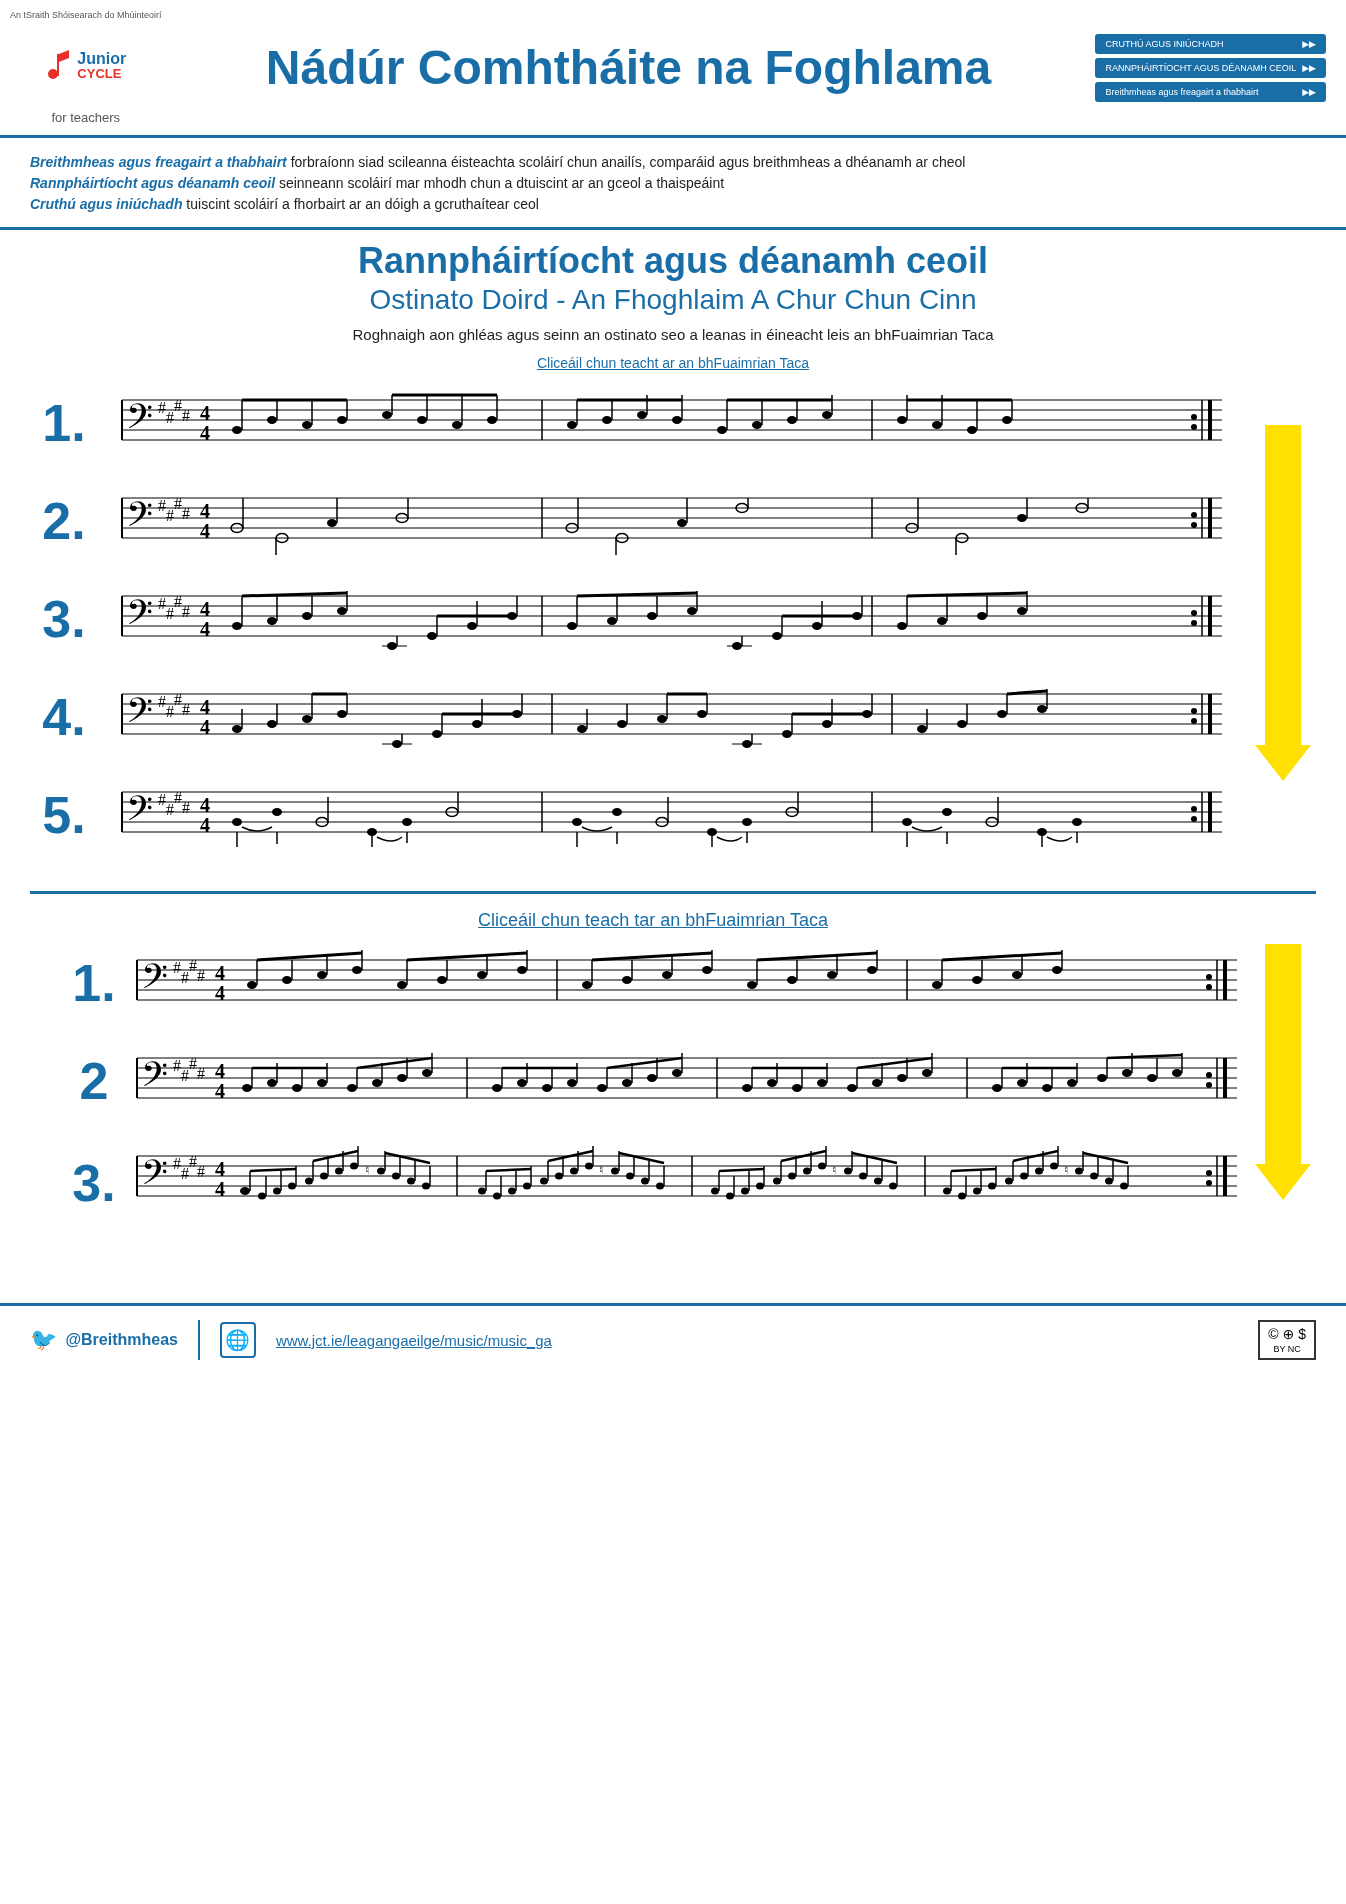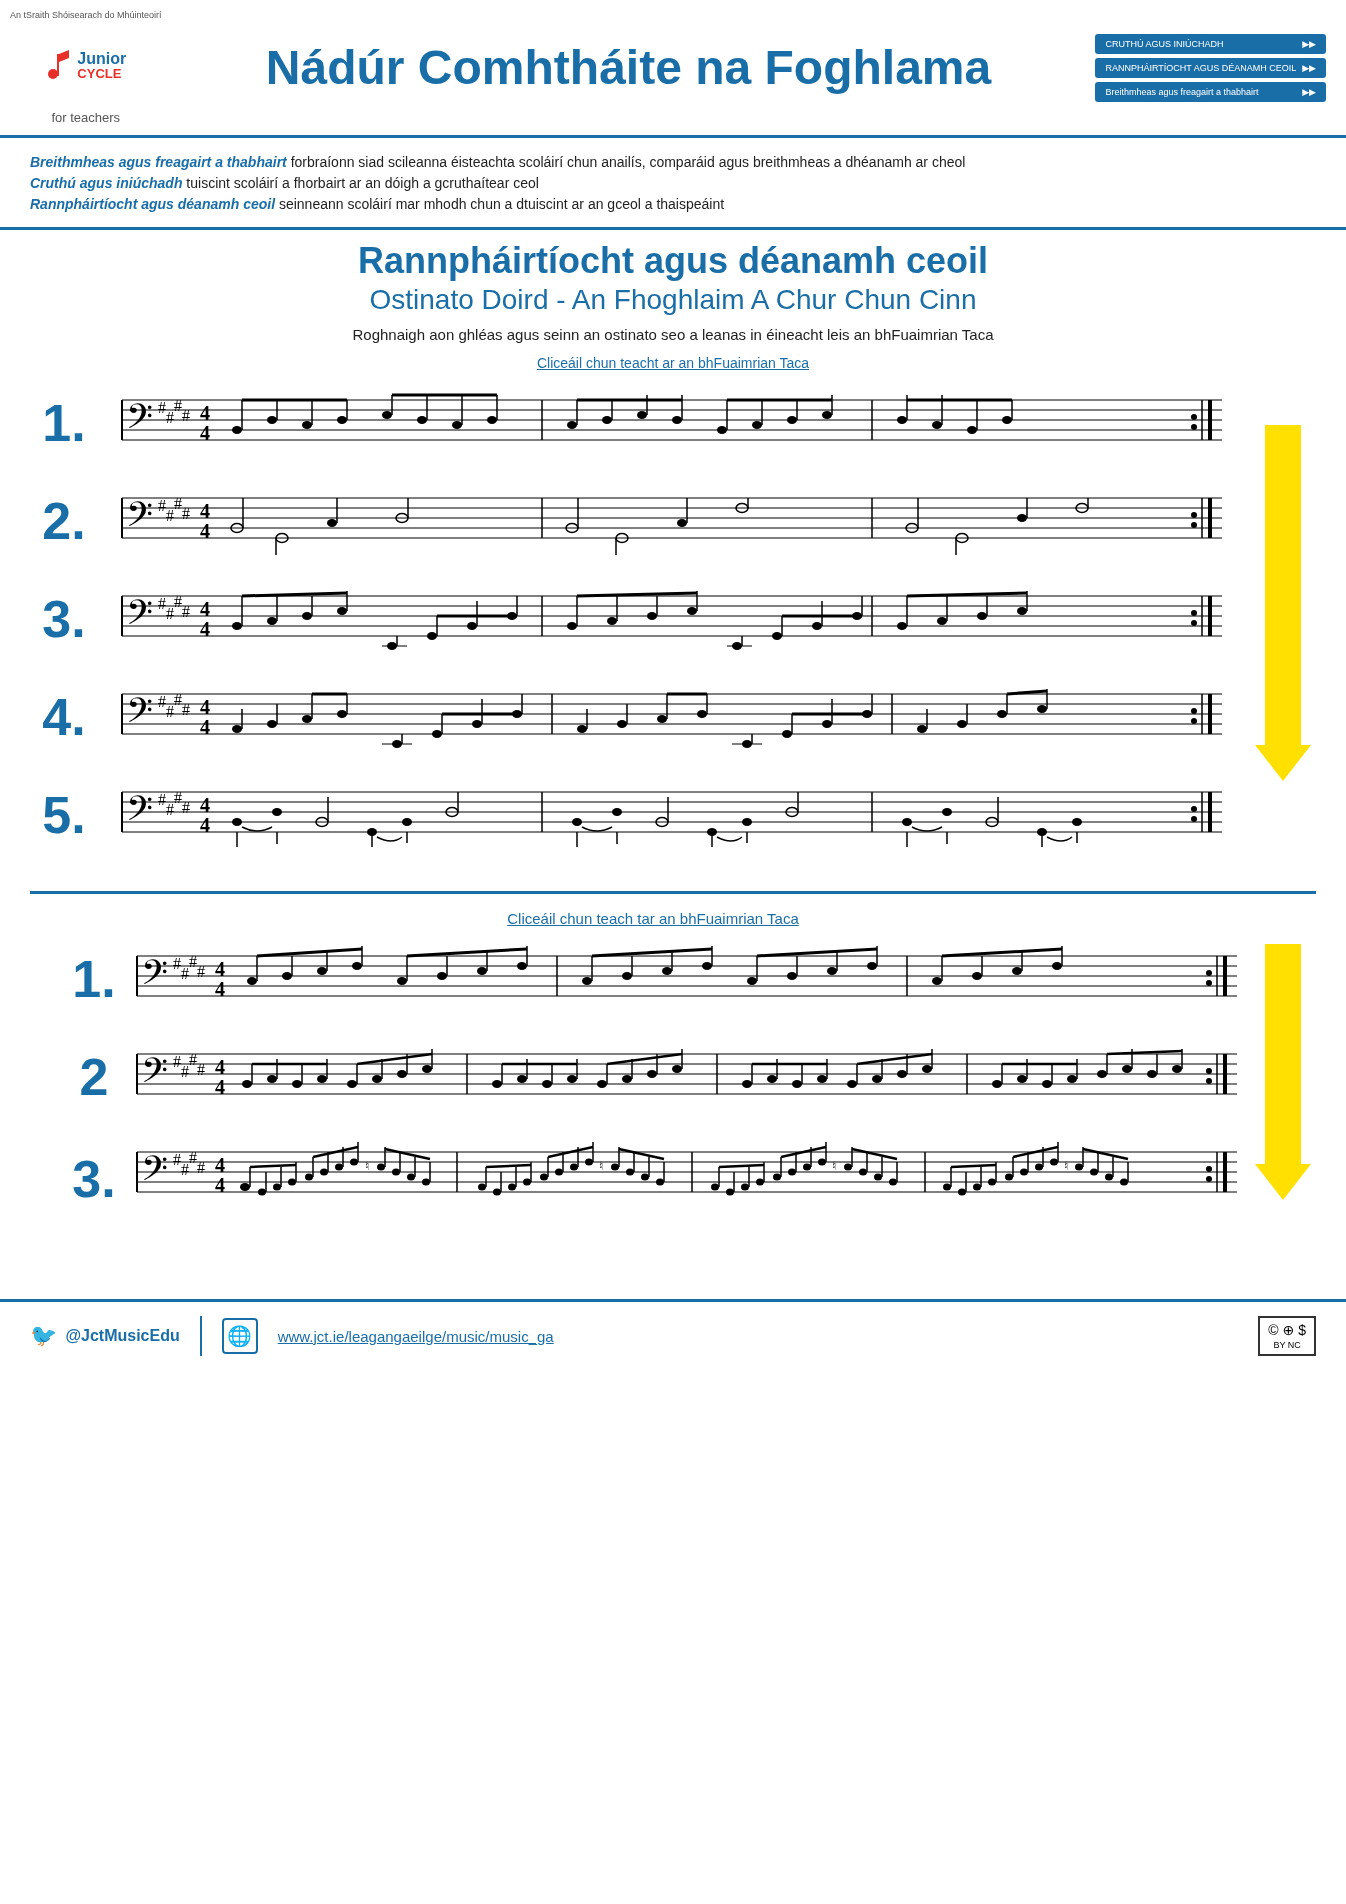--- a/index.html
+++ b/index.html
@@ -145,21 +145,21 @@
     }
 
     
     .lower-section {
       padding: 16px 30px;
       position: relative;
       padding-right: 70px;
     }
     .lower-link {
       text-align: center;
-      font-size: 15px;
+      font-size: 18px;
       color: #1a6ea8;
       text-decoration: underline;
       margin-bottom: 14px;
       display: block;
       cursor: pointer;
     }
 
     
     .footer {
       border-top: 3px solid #1a6ea8;
@@ -306,26 +306,26 @@
     </div>
   </div>
 </div>
 
 <div class="intro-section">
   <p class="intro-line">
     <span class="intro-bold-blue">Breithmheas agus freagairt a thabhairt</span>
     <span> forbraíonn siad scileanna éisteachta scoláirí chun anailís, comparáid agus breithmheas a dhéanamh ar cheol</span>
   </p>
   <p class="intro-line">
+    <span class="intro-bold-blue">Rannpháirtíocht agus déanamh ceoil</span>
+    <span> seinneann scoláirí mar mhodh chun a dtuiscint ar an gceol a thaispeáint</span>
+  </p>
+  <p class="intro-line">
     <span class="intro-bold-blue">Cruthú agus iniúchadh</span>
     <span> tuiscint scoláirí a fhorbairt ar an dóigh a gcruthaítear ceol</span>
-  </p>
-  <p class="intro-line">
-    <span class="intro-bold-blue">Rannpháirtíocht agus déanamh ceoil</span>
-    <span> seinneann scoláirí mar mhodh chun a dtuiscint ar an gceol a thaispeáint</span>
   </p>
 </div>
 
 <div class="main-section">
   <div class="section-title">Rannpháirtíocht agus déanamh ceoil</div>
   <div class="section-subtitle">Ostinato Doird - An Fhoghlaim A Chur Chun Cinn</div>
   <div class="section-desc">Roghnaigh aon ghléas agus seinn an ostinato seo a leanas in éineacht leis an bhFuaimrian Taca</div>
   <a class="section-link">Cliceáil chun teacht ar an bhFuaimrian Taca</a>
 
   <div class="scores-container">
@@ -1015,21 +1015,21 @@
     <div class="yellow-arrow-side" style="top: 50px; right: 5px; display: flex; flex-direction: column; align-items: center;">
       <div class="ya-body" style="height: 220px;"></div>
       <div class="ya-tip"></div>
     </div>
   </div>
 </div>
 
 <div class="footer" style="margin-top: 30px; position: relative; border-top: 3px solid #1a6ea8; display: flex; align-items: center; padding: 14px 30px; gap: 20px;">
   <div class="footer-twitter">
     <span class="twitter-icon">🐦</span>
-    <span>@JctMusicEdu</span>
+    <span>@Breithmheas</span>
   </div>
   <div class="footer-divider"></div>
   <div class="globe-icon">🌐</div>
   <span class="footer-web">www.jct.ie/leagangaeilge/music/music_ga</span>
   <div class="footer-cc">
     <div class="cc-box">
       <div class="cc-icons">
         <span>©</span>
         <span>⊕</span>
         <span>$</span>

